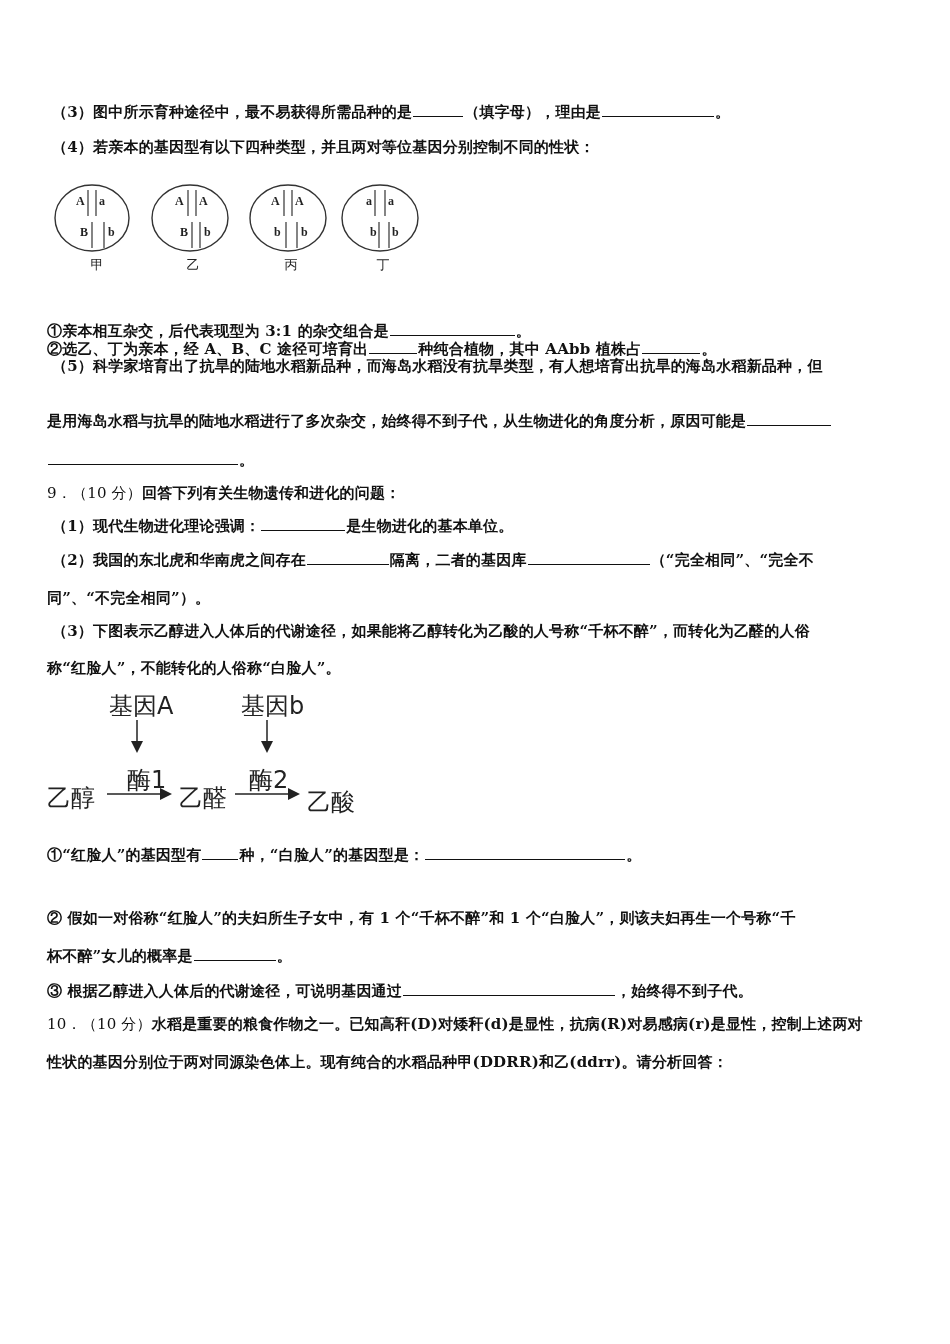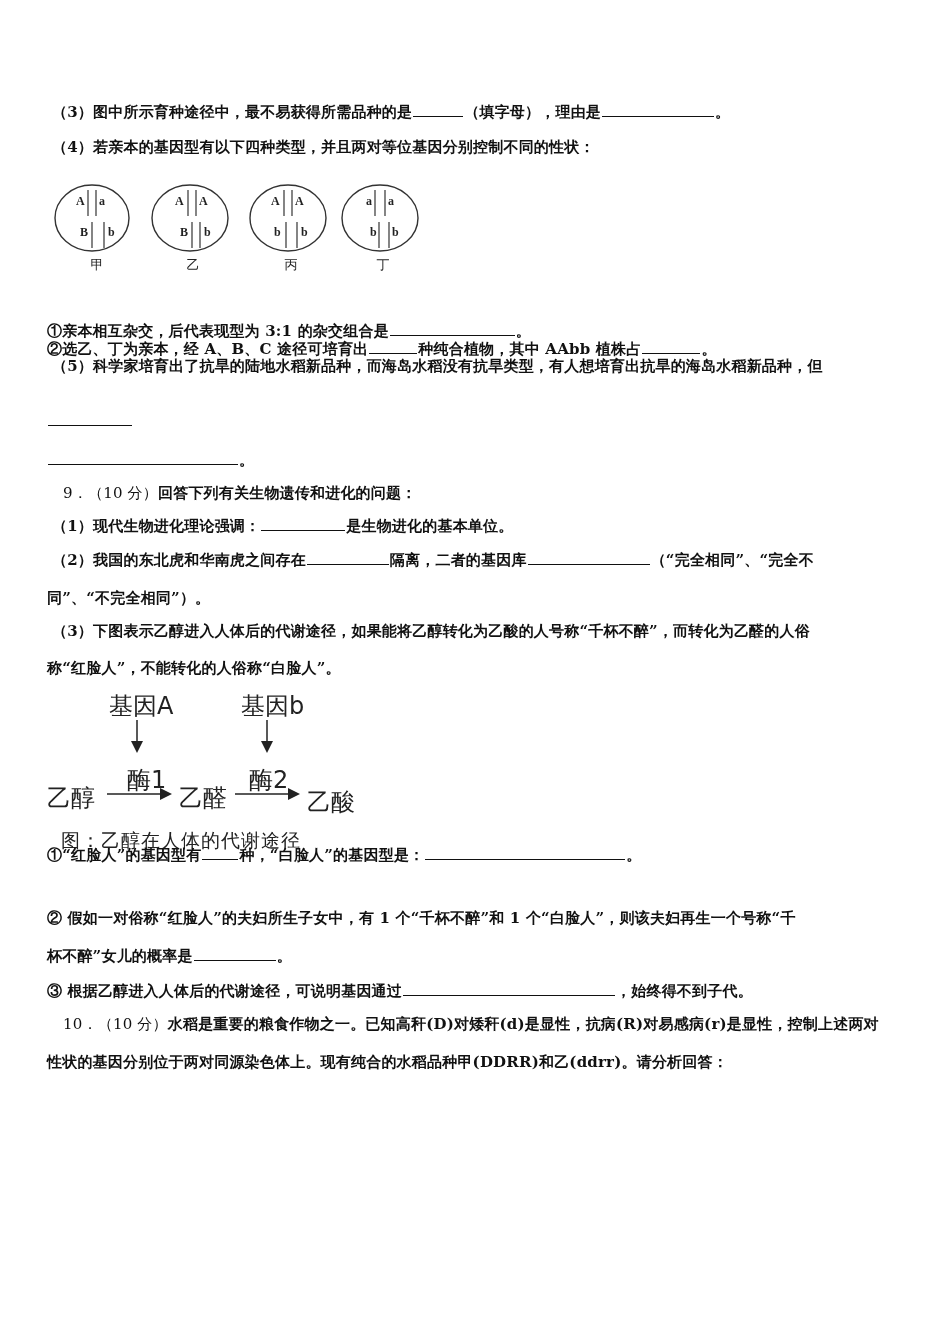--- a/index.html
+++ b/index.html
@@ -6,21 +6,21 @@
   body {
     width: 950px; height: 1344px; position: relative; overflow: hidden;
     font-family: "DejaVu Serif", "Liberation Serif", serif;
     color: #111; font-size: 15px;
   }
   .line {
     position: absolute; left: 47px; white-space: nowrap;
     font-weight: bold; line-height: 20px; letter-spacing: 0.2px;
   }
   .indent { left: 52px; }
-  .plain { font-weight: normal; margin-left: 16px; }
+  .plain { font-weight: normal; }
   .blank {
     display: inline-block; border-bottom: 1.5px solid #111;
     height: 14px; vertical-align: baseline; margin: 0 1px;
   }
   .cells { position: absolute; left: 52px; top: 182px; width: 380px; height: 96px; }
   .cell-wrap { position: absolute; top: 0; width: 90px; height: 96px; }
   .cell-wrap svg { position: absolute; left: 0; top: 0; }
   .cell-label {
     position: absolute; top: 74px; left: 0; width: 90px; text-align: center;
     font-size: 13px; font-family: "DejaVu Serif", serif; color: #222;
@@ -109,21 +109,21 @@
 <div class="line" style="top:305px;margin-top:16px;">
   <span>①亲本相互杂交，后代表现型为 3:1 的杂交组合是</span><span class="blank" style="width:125px;"></span><span>。</span>
 </div>
 
 <div class="line" style="top:339px;">
   <span>②选乙、丁为亲本，经 A、B、C 途径可培育出</span><span class="blank" style="width:48px;"></span><span>种纯合植物，其中 AAbb 植株占</span><span class="blank" style="width:58px;"></span><span>。</span>
 </div>
 
 <div class="line indent" style="top:356px;">（5）科学家培育出了抗旱的陆地水稻新品种，而海岛水稻没有抗旱类型，有人想培育出抗旱的海岛水稻新品种，但</div>
 <div class="line" style="top:411px;">
-  <span class="blank" style="width:84px;"></span>
+  <span>是用海岛水稻与抗旱的陆地水稻进行了多次杂交，始终得不到子代，从生物进化的角度分析，原因可能是</span><span class="blank" style="width:84px;"></span>
 </div>
 <div class="line" style="top:450px;">
   <span class="blank" style="width:190px;"></span><span>。</span>
 </div>
 
 <div class="line" style="top:483px;">
   <span class="plain">9．（10 分）</span><span>回答下列有关生物遗传和进化的问题：</span>
 </div>
 
 <div class="line indent" style="top:516px;">
@@ -150,21 +150,20 @@
     <line x1="92" y1="32" x2="92" y2="62" stroke="#222" stroke-width="1.5" marker-end="url(#ah)"></line>
     <line x1="222" y1="32" x2="222" y2="62" stroke="#222" stroke-width="1.5" marker-end="url(#ah)"></line>
     <line x1="62" y1="106" x2="124" y2="106" stroke="#222" stroke-width="1.5" marker-end="url(#ah)"></line>
     <line x1="190" y1="106" x2="252" y2="106" stroke="#222" stroke-width="1.5" marker-end="url(#ah)"></line>
   </svg>
   <span class="pw-text" style="left:82px; top:76px;">酶1</span>
   <span class="pw-text" style="left:204px; top:76px;">酶2</span>
   <span class="pw-text" style="left:2px; top:94px;">乙醇</span>
   <span class="pw-text" style="left:134px; top:94px;">乙醛</span>
   <span class="pw-text" style="left:262px; top:98px;">乙酸</span>
-  <span class="pw-caption" style="left:16px; top:140px;">图：乙醇在人体的代谢途径</span>
 </div>
 
 <div class="line" style="top:845px;">
   <span>①“红脸人”的基因型有</span><span class="blank" style="width:36px;"></span><span>种，“白脸人”的基因型是：</span><span class="blank" style="width:200px;"></span><span>。</span>
 </div>
 
 <div class="line" style="top:908px;">② 假如一对俗称“红脸人”的夫妇所生子女中，有 1 个“千杯不醉”和 1 个“白脸人”，则该夫妇再生一个号称“千</div>
 <div class="line" style="top:946px;">
   <span>杯不醉”女儿的概率是</span><span class="blank" style="width:82px;"></span><span>。</span>
 </div>

